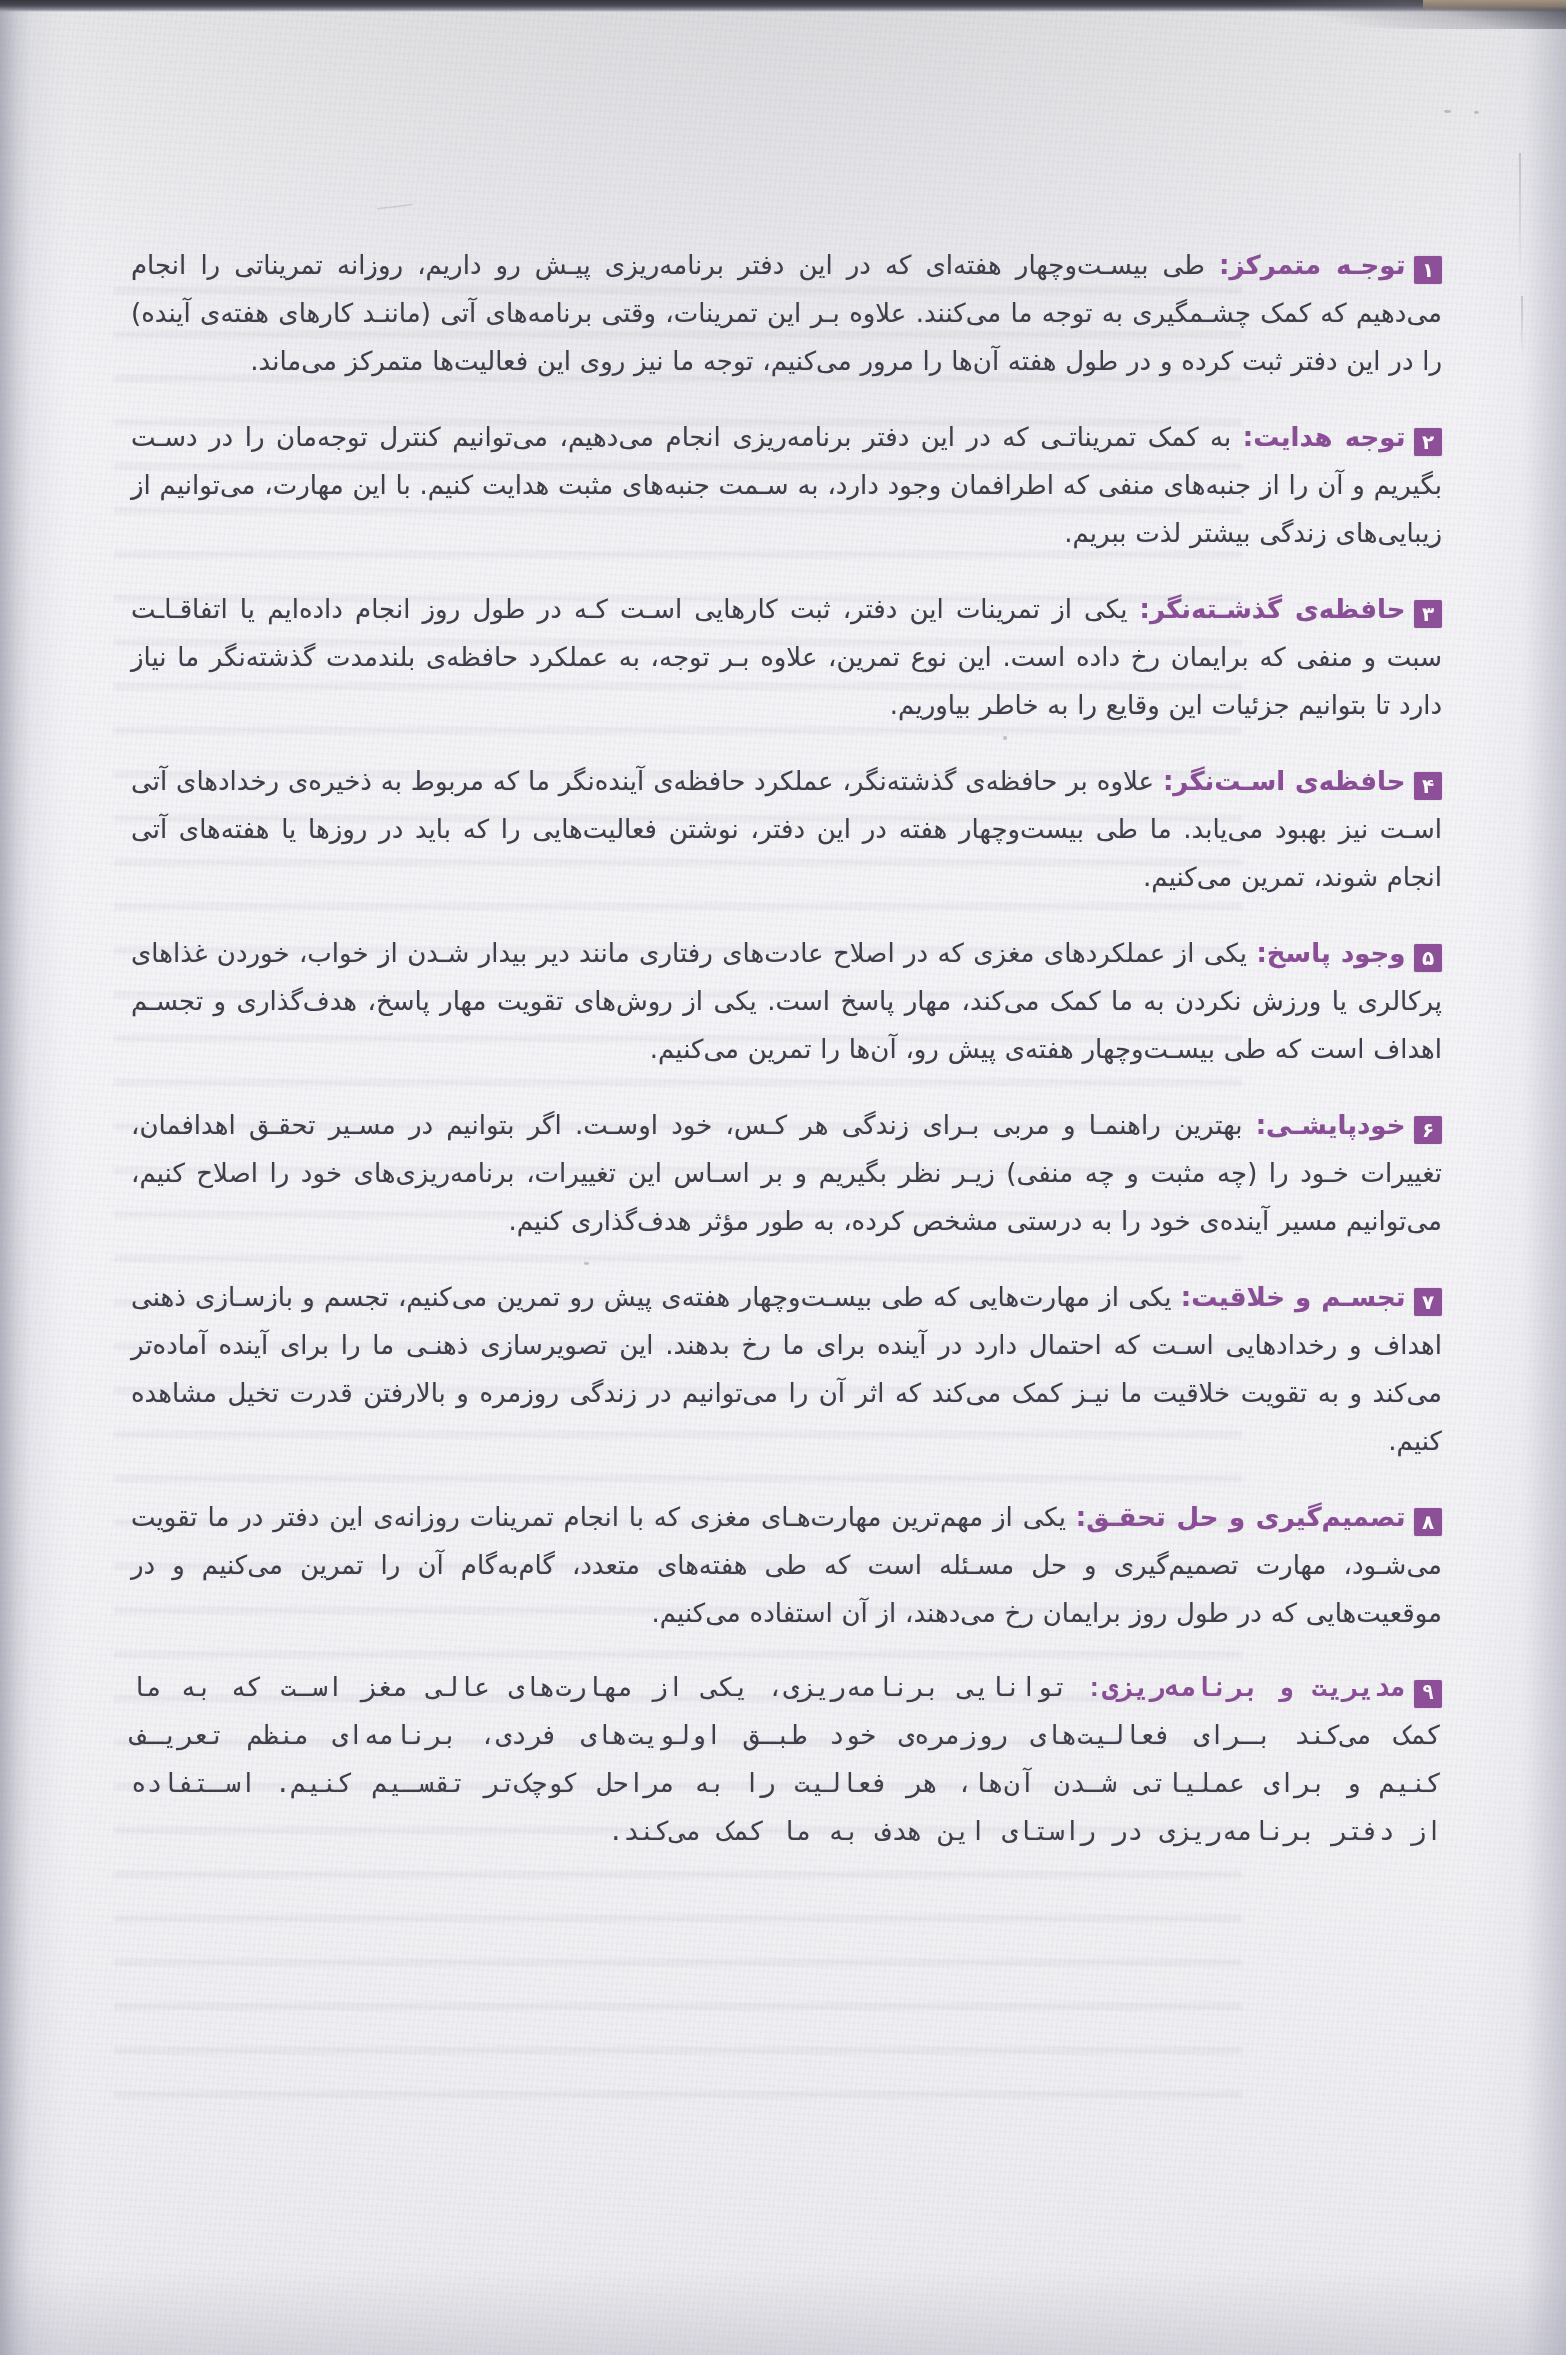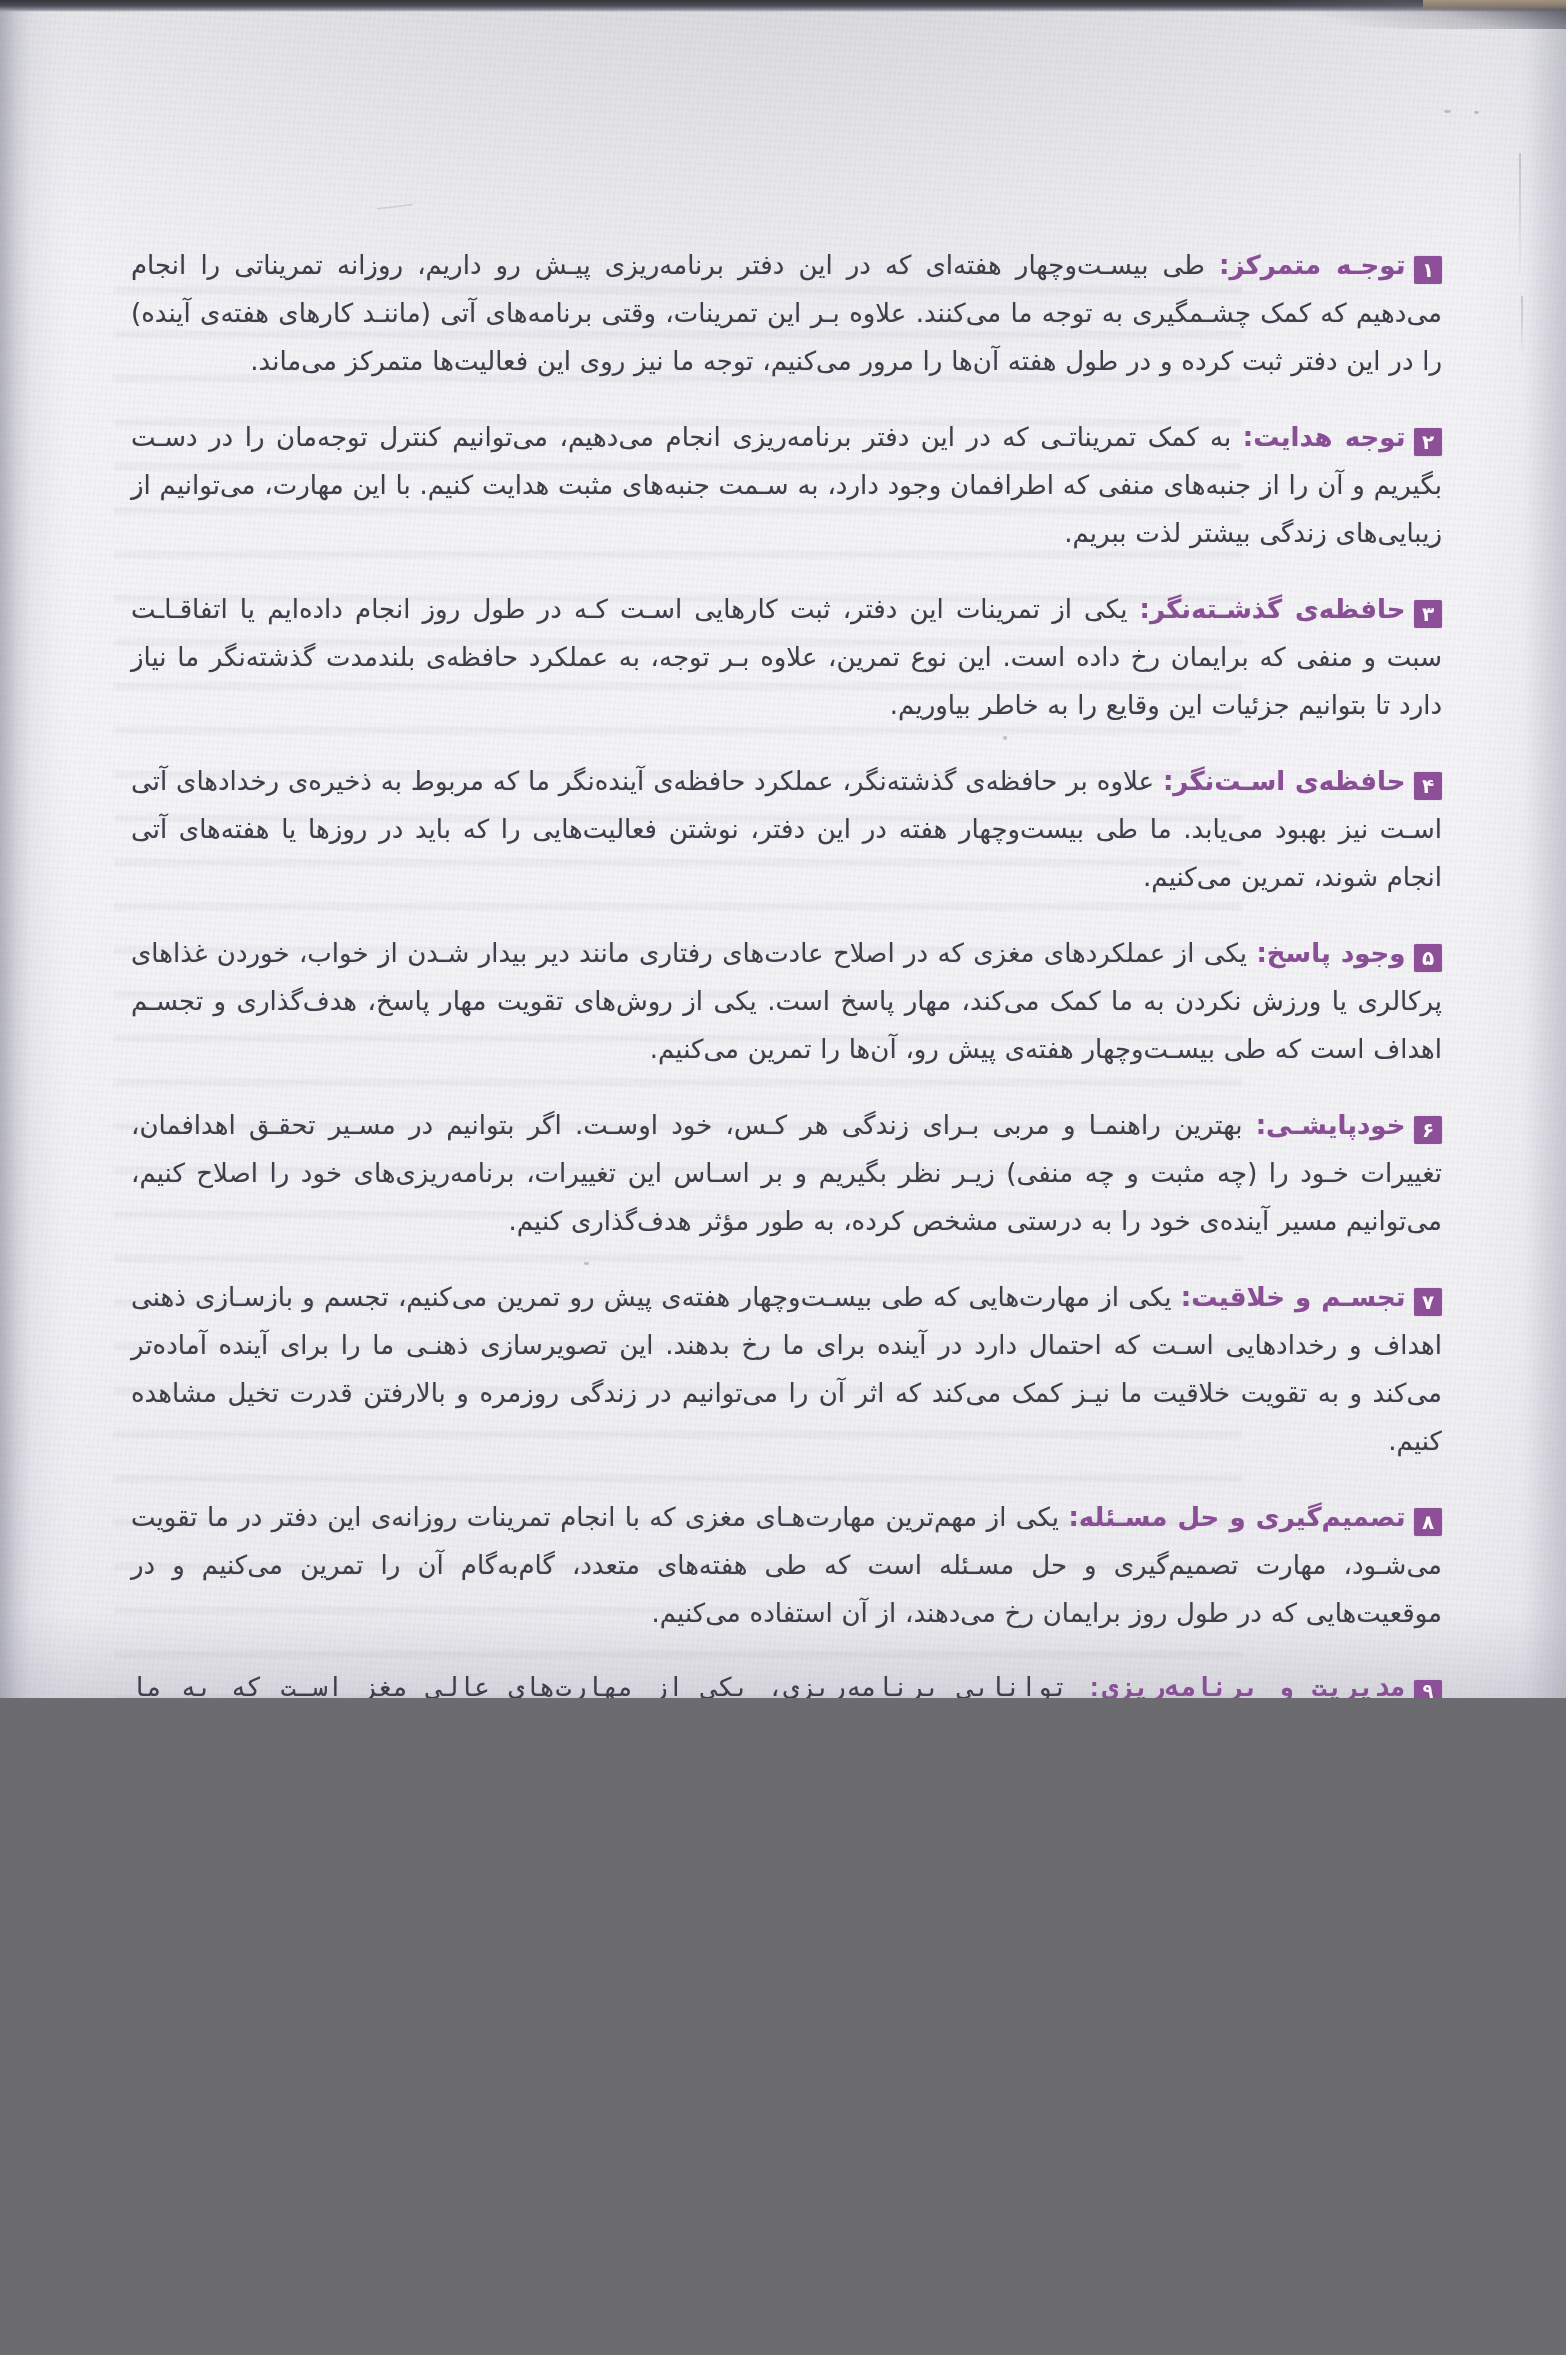--- a/index.html
+++ b/index.html
@@ -5,21 +5,21 @@
 <style>
   html, body {
     margin: 0;
     padding: 0;
     background: #6b6b70;
   }
 
   .page-viewport {
     position: relative;
     width: 1567px;
-    height: 1698px;
+    height: 2355px;
     overflow: hidden;
     background: #86efac;
   }
 
   
   .paper {
     position: absolute;
     inset: 0;
     background:
       radial-gradient(ellipse 120% 60% at 50% -8%, rgba(120,120,135,0.20), rgba(120,120,135,0) 55%),
@@ -222,19 +222,19 @@
     <p class="para"><span class="num-badge">۳</span><span class="lead">حافظه‌ی گذشـته‌نگر:</span> <span class="body-text">یکی از تمرینات این دفتر، ثبت کارهایی اسـت کـه در طول روز انجام داده‌ایم یا اتفاقـاـت سبت و منفی که برایمان رخ داده است. این نوع تمرین، علاوه بـر توجه، به عملکرد حافظه‌ی بلندمدت گذشته‌نگر ما نیاز دارد تا بتوانیم جزئیات این وقایع را به خاطر بیاوریم.</span></p>
 
     <p class="para"><span class="num-badge">۴</span><span class="lead">حافظه‌ی اسـت‌نگر:</span> <span class="body-text">علاوه بر حافظه‌ی گذشته‌نگر، عملکرد حافظه‌ی آینده‌نگر ما که مربوط به ذخیره‌ی رخدادهای آتی اسـت نیز بهبود می‌یابد. ما طی بیست‌وچهار هفته در این دفتر، نوشتن فعالیت‌هایی را که باید در روزها یا هفته‌های آتی انجام شوند، تمرین می‌کنیم.</span></p>
 
     <p class="para"><span class="num-badge">۵</span><span class="lead">وجود پاسخ:</span> <span class="body-text">یکی از عملکردهای مغزی که در اصلاح عادت‌های رفتاری مانند دیر بیدار شـدن از خواب، خوردن غذاهای پرکالری یا ورزش نکردن به ما کمک می‌کند، مهار پاسخ است. یکی از روش‌های تقویت مهار پاسخ، هدف‌گذاری و تجسـم اهداف است که طی بیسـت‌وچهار هفته‌ی پیش رو، آن‌ها را تمرین می‌کنیم.</span></p>
 
     <p class="para"><span class="num-badge">۶</span><span class="lead">خودپایشـی:</span> <span class="body-text">بهترین راهنمـا و مربی بـرای زندگی هر کـس، خود اوسـت. اگر بتوانیم در مسـیر تحقـق اهدافمان، تغییرات خـود را (چه مثبت و چه منفی) زیـر نظر بگیریم و بر اسـاس این تغییرات، برنامه‌ریزی‌های خود را اصلاح کنیم، می‌توانیم مسیر آینده‌ی خود را به درستی مشخص کرده، به طور مؤثر هدف‌گذاری کنیم.</span></p>
 
     <p class="para"><span class="num-badge">۷</span><span class="lead">تجسـم و خلاقیت:</span> <span class="body-text">یکی از مهارت‌هایی که طی بیسـت‌وچهار هفته‌ی پیش رو تمرین می‌کنیم، تجسم و بازسـازی ذهنی اهداف و رخدادهایی اسـت که احتمال دارد در آینده برای ما رخ بدهند. این تصویرسازی ذهنـی ما را برای آینده آماده‌تر می‌کند و به تقویت خلاقیت ما نیـز کمک می‌کند که اثر آن را می‌توانیم در زندگی روزمره و بالارفتن قدرت تخیل مشاهده کنیم.</span></p>
 
-    <p class="para"><span class="num-badge">۸</span><span class="lead">تصمیم‌گیری و حل مسـئله:</span> <span class="body-text">یکی از مهم‌ترین مهارت‌هـای مغزی که با انجام تمرینات روزانه‌ی این دفتر در ما تقویت می‌شـود، مهارت تصمیم‌گیری و حل مسـئله است که طی هفته‌های متعدد، گام‌به‌گام آن را تمرین می‌کنیم و در موقعیت‌هایی که در طول روز برایمان رخ می‌دهند، از آن استفاده می‌کنیم.</span></p>
+    <p class="para"><span class="num-badge">۸</span><span class="lead">تصمیم‌گیری و حل تحقـق:</span> <span class="body-text">یکی از مهم‌ترین مهارت‌هـای مغزی که با انجام تمرینات روزانه‌ی این دفتر در ما تقویت می‌شـود، مهارت تصمیم‌گیری و حل مسـئله است که طی هفته‌های متعدد، گام‌به‌گام آن را تمرین می‌کنیم و در موقعیت‌هایی که در طول روز برایمان رخ می‌دهند، از آن استفاده می‌کنیم.</span></p>
 
     <p class="para"><span class="num-badge">۹</span><span class="lead">مدیریت و برنامه‌ریزی:</span> <span class="body-text">توانایی برنامه‌ریزی، یکی از مهارت‌های عالی مغز اسـت که به ما کمک می‌کند بـرای فعالیت‌های روزمره‌ی خود طبـق اولویت‌های فردی، برنامه‌ای منظم تعریـف کنیم و برای عملیاتی شـدن آن‌ها، هر فعالیت را به مراحل کوچک‌تر تقسـیم کنیم. اسـتفاده از دفتر برنامه‌ریزی در راستای این هدف به ما کمک می‌کند.</span></p>
 
   </div>
 </div>
 
 
 </body></html>

